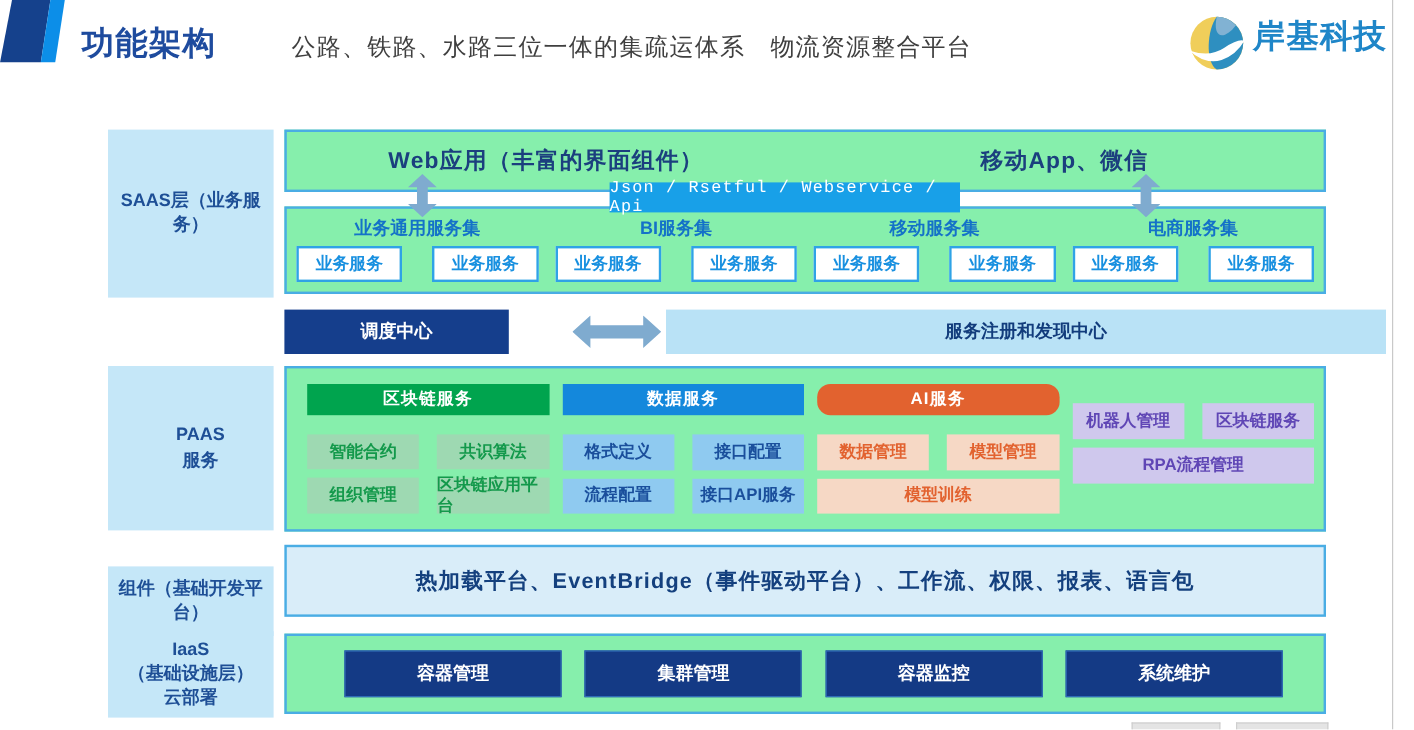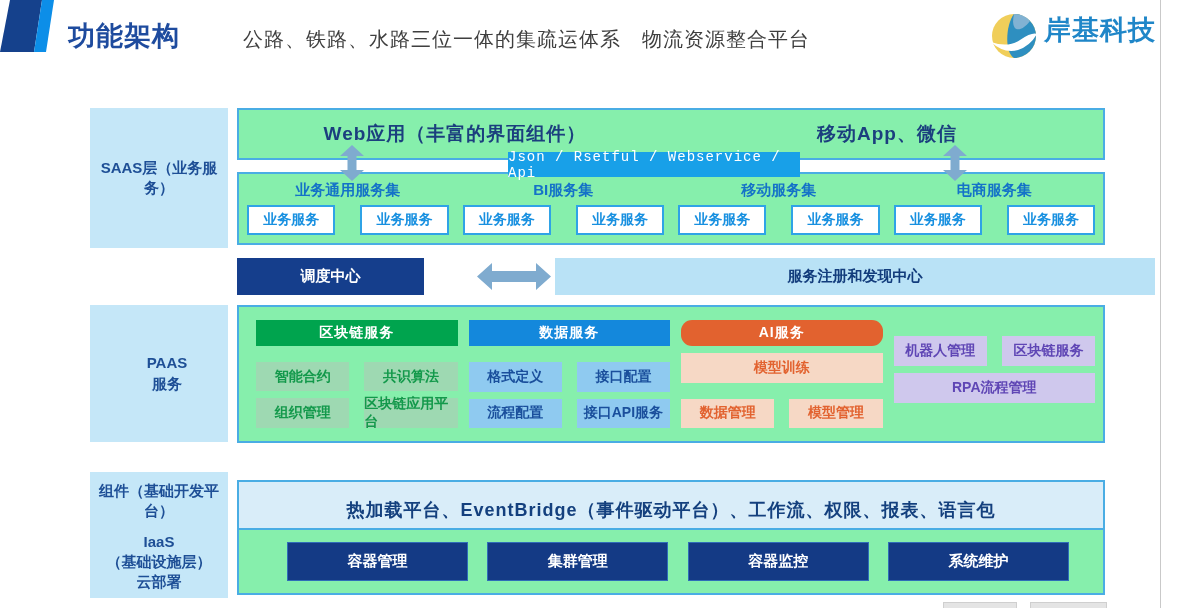--- a/index.html
+++ b/index.html
@@ -69,21 +69,21 @@
   .theme-blue   .paas-header { background: #1488dc; }
   .theme-green  .paas-header { background: #00a44e; }
   .theme-orange .paas-header { background: #e2622f; border-radius: 11px; }
   .theme-purple .paas-header { background: #6a4ec4; }
   .theme-blue   .paas-item { background: #8fcaf0; color: #1a4f9c; }
   .theme-green  .paas-item { background: #9ed9b2; color: #13994b; }
   .theme-orange .paas-item { background: #f6d8c5; color: #e2622f; }
   .theme-purple .paas-item { background: #cfc8ed; color: #5f46b5; }
 
   
-  .comp-box { top: 480px; height: 60px; background: #d9edf9; display: flex; align-items: center;
+  .comp-box { top: 454px; height: 60px; background: #d9edf9; display: flex; align-items: center;
     justify-content: center; font-size: 18px; font-weight: bold; color: #14407e; letter-spacing: 1px; }
 
   
   .iaas-box { top: 528px; height: 67px; display: flex; align-items: center;
     justify-content: space-between; padding: 0 34px 0 48px; }
   .iaas-item { width: 181px; height: 39px; background: #143a85; border: 1px solid #2f6db8;
     color: #fff; font-size: 15px; font-weight: bold; display: flex; align-items: center; justify-content: center; }
 
   
   .page-edge { left: 1160px; top: 0; width: 1px; height: 608px; background: #c9c9c9; }
@@ -184,26 +184,26 @@
       <div class="paas-item">格式定义</div>
       <div class="paas-item">接口配置</div>
     </div>
     <div class="paas-row paas-row2">
       <div class="paas-item">流程配置</div>
       <div class="paas-item">接口API服务</div>
     </div>
   </div>
   <div class="paas-col theme-orange">
     <div class="paas-header">AI服务</div>
-    <div class="paas-row paas-row2">
-      <div class="paas-item">模型训练</div>
-    </div>
     <div class="paas-row paas-row1">
       <div class="paas-item">数据管理</div>
       <div class="paas-item">模型管理</div>
+    </div>
+    <div class="paas-row paas-row2">
+      <div class="paas-item">模型训练</div>
     </div>
   </div>
   <div class="paas-col theme-purple">
     <div class="paas-row paas-row1">
       <div class="paas-item">机器人管理</div>
       <div class="paas-item">区块链服务</div>
     </div>
     <div class="paas-row paas-row2">
       <div class="paas-item">RPA流程管理</div>
     </div>

